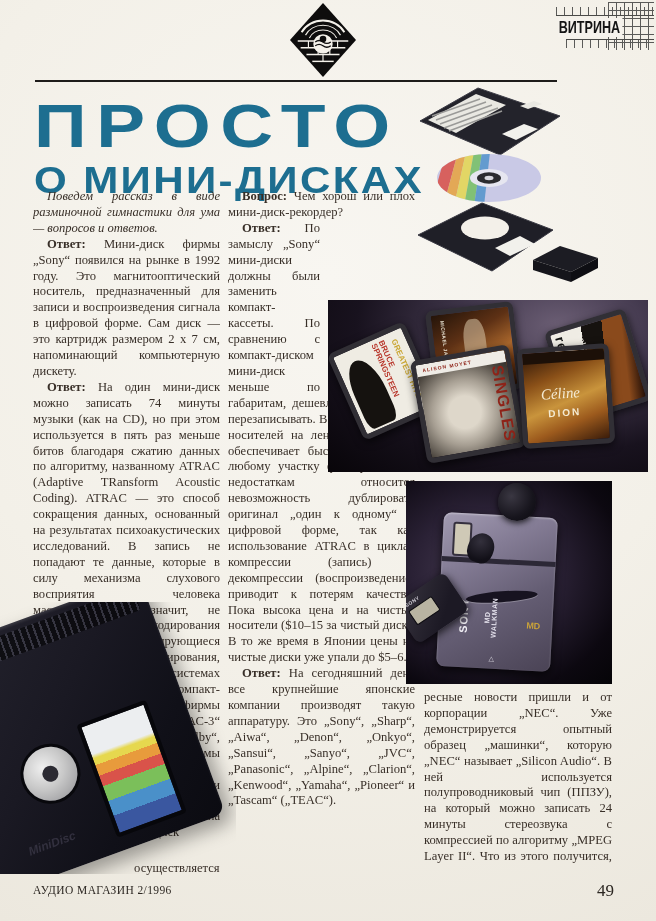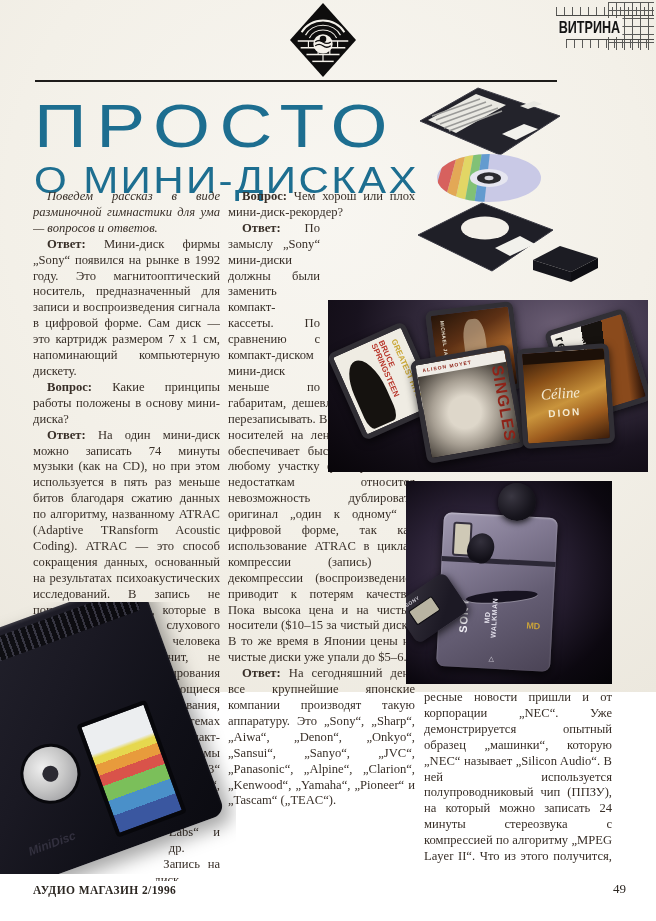--- a/index.html
+++ b/index.html
@@ -1,56 +1,56 @@
 <!DOCTYPE html>
 <html><head>
 <meta charset="utf-8">
 <style>
   html,body{margin:0;padding:0;}
   body{width:656px;height:921px;overflow:hidden;}
   .page{
-    position:relative;width:656px;height:692px;
+    position:relative;width:656px;height:921px;
     background:radial-gradient(circle at 50% 30%, #f8f6f1 0%, #f3f0e8 55%, #ece8de 100%);
     font-family:"Liberation Serif","DejaVu Serif",serif;
     color:#382f28;
   }
   
   .rule{position:absolute;left:35px;top:80px;width:522px;height:2px;background:#1e1c1a;}
   .diamond-logo{position:absolute;left:289px;top:2px;width:68px;height:76px;}
   .vitrina{position:absolute;left:556px;top:2px;width:98px;height:50px;}
   .vitrina .grid-right{position:absolute;right:0;top:0;width:46px;height:48px;
     background-image:repeating-linear-gradient(#5a5a58 0 1px, transparent 1px 8px),
                      repeating-linear-gradient(90deg,#5a5a58 0 1px, transparent 1px 8px);}
   .vitrina .ruler-top{position:absolute;left:0;top:5px;width:98px;height:8px;border-bottom:1px solid #4a4a48;
     background-image:repeating-linear-gradient(90deg,#5a5a58 0 1px, transparent 1px 8px);}
   .vitrina .ruler-bottom{position:absolute;left:10px;top:37px;width:88px;height:8px;border-top:1px solid #4a4a48;
     background-image:repeating-linear-gradient(90deg,#5a5a58 0 1px, transparent 1px 8px);}
   .vitrina .word{position:absolute;left:2px;top:16px;background:#f5f2ec;padding:1px 3px 1px 1px;
     font-family:"Liberation Sans","DejaVu Sans",sans-serif;font-weight:bold;font-size:17px;line-height:1;
     color:#141414;transform:scaleX(.74);transform-origin:left center;letter-spacing:0;}
   
   .title{position:absolute;left:34px;top:96px;font-family:"Liberation Sans","DejaVu Sans",sans-serif;
-    color:#1d6e90;font-weight:normal;}
+    color:#1d6e90;font-weight:bold;}
   .title .l1{display:block;font-size:61px;line-height:1;letter-spacing:8px;transform:scaleX(1.2);transform-origin:left;}
   .title .l2{display:block;font-size:36px;line-height:1;letter-spacing:2px;margin-top:6px;transform:scaleX(1.17);transform-origin:left;}
   
   .col{position:absolute;font-size:12.6px;line-height:15.9px;text-align:justify;overflow:hidden;}
   #col1{left:33px;top:189px;width:187px;height:692px;}
   #col2{left:228px;top:189px;width:187px;height:668px;}
   #col3{left:424px;top:690px;width:188px;height:178px;}
   .col p{margin:0;text-indent:14px;}
   .col p.noindent{text-indent:0;}
   .col .intro{font-style:italic;}
   .col b{font-weight:bold;}
   .md-shape{float:left;width:140px;height:292px;margin:2px 6px 0 0;
     shape-outside:polygon(0% 0%, 20% 0%, 68% 22%, 93% 33%, 93% 40%, 68% 62%, 40% 83%, 16% 100%, 0% 100%);}
   .photo-spacer{float:right;width:88px;height:164px;margin-left:7px;}
   
-  .footer-left{position:absolute;left:33px;top:884px;font-size:11.5px;font-weight:bold;letter-spacing:.4px;color:#2c2722;}
-  .page-num{position:absolute;right:30px;top:881px;font-size:13px;color:#2c2722;}
+  .footer-left{position:absolute;left:33px;top:884px;font-size:11.5px;font-weight:normal;letter-spacing:.4px;color:#2c2722;}
+  .page-num{position:absolute;right:42px;top:881px;font-size:17px;color:#2c2722;}
   
   .exploded{position:absolute;left:402px;top:82px;width:252px;height:212px;}
   
   .albums-photo{position:absolute;left:328px;top:300px;width:320px;height:172px;overflow:hidden;
     background:radial-gradient(ellipse at 72% 15%, #6b5e74 0%, #43394e 28%, #18121e 62%, #080509 100%);}
   .album{position:absolute;border:5px solid #312f35;border-radius:7px;box-shadow:0 3px 8px rgba(0,0,0,.65);overflow:hidden;}
   .album .cover{position:absolute;inset:0;overflow:hidden;}
   .vtext{position:absolute;writing-mode:vertical-rl;font-family:"Liberation Sans","DejaVu Sans",sans-serif;font-weight:bold;line-height:1;}
   .a-spring{left:14px;top:34px;width:74px;height:84px;transform:rotate(-24deg);}
   .a-spring .cover{background:#efece3;}
@@ -191,25 +191,21 @@
 
     <polygon points="131,178 158,164 196,176 169,190" fill="#1c1c23"></polygon>
     <polygon points="169,190 196,176 196,186 169,200" fill="#0e0e13"></polygon>
     <polygon points="131,178 169,190 169,200 131,188" fill="#15151b"></polygon>
   </svg>
 
   <div class="col" id="col1">
     <p class="intro">Поведем рассказ в виде разминочной гимнастики для ума — вопросов и ответов.</p>
     <p>
       <b>Ответ:</b>
-      <span>Мини-диск фирмы „Sony“ появился на рынке в 1992 году. Это магнитооптический носитель, предназначенный для записи и воспроизведения сигнала в цифровой форме. Сам диск — это картридж размером 7 х 1 см, напоминающий компьютерную дискету.</span>
-    </p>
-    <p>
-      <b>Вопрос:</b>
-      <span>Какие принципы работы положены в основу мини-диска?</span>
+      <span>Мини-диск фирмы „Sony“ появился на рынке в 1992 году. Это магнитооптический носитель, предназначенный для записи и воспроизведения сигнала в цифровой форме. Сам диск — это картридж размером 2 х 7 см, напоминающий компьютерную дискету.</span>
     </p>
     <p>
       <b>Ответ:</b>
       <span>На один мини-диск можно записать 74 минуты музыки (как на CD), но при этом используется в пять раз меньше битов благодаря сжатию данных по алгоритму, названному ATRAC (Adaptive TRansform Acoustic Coding). ATRAC — это способ сокращения данных, основанный на результатах психоакустических исследований. В запись не попадают те данные, которые в силу механизма слухового восприятия человека маскируются, а значит, не слышны. Алгоритмы кодирования аудиоинформации, базирующиеся на учете эффекта маскирования, применяются также в системах</span>
       <span class="md-shape"></span>
       <span>PASC (цифровая компакт-кассета DCC фирмы „Philips“), „АС-3“ фирмы „Dolby“, PAC фирмы „Bell Labs“ и др. Запись на диск осуществляется примерно следующим образом: лазер нагревает поверхность диска, размагничивая магнитный слой. Затем на этот слой воздействует магнитное поле, изменяющееся сообразно по-</span>
     </p>
   </div>
 
   <div class="col" id="col2">

